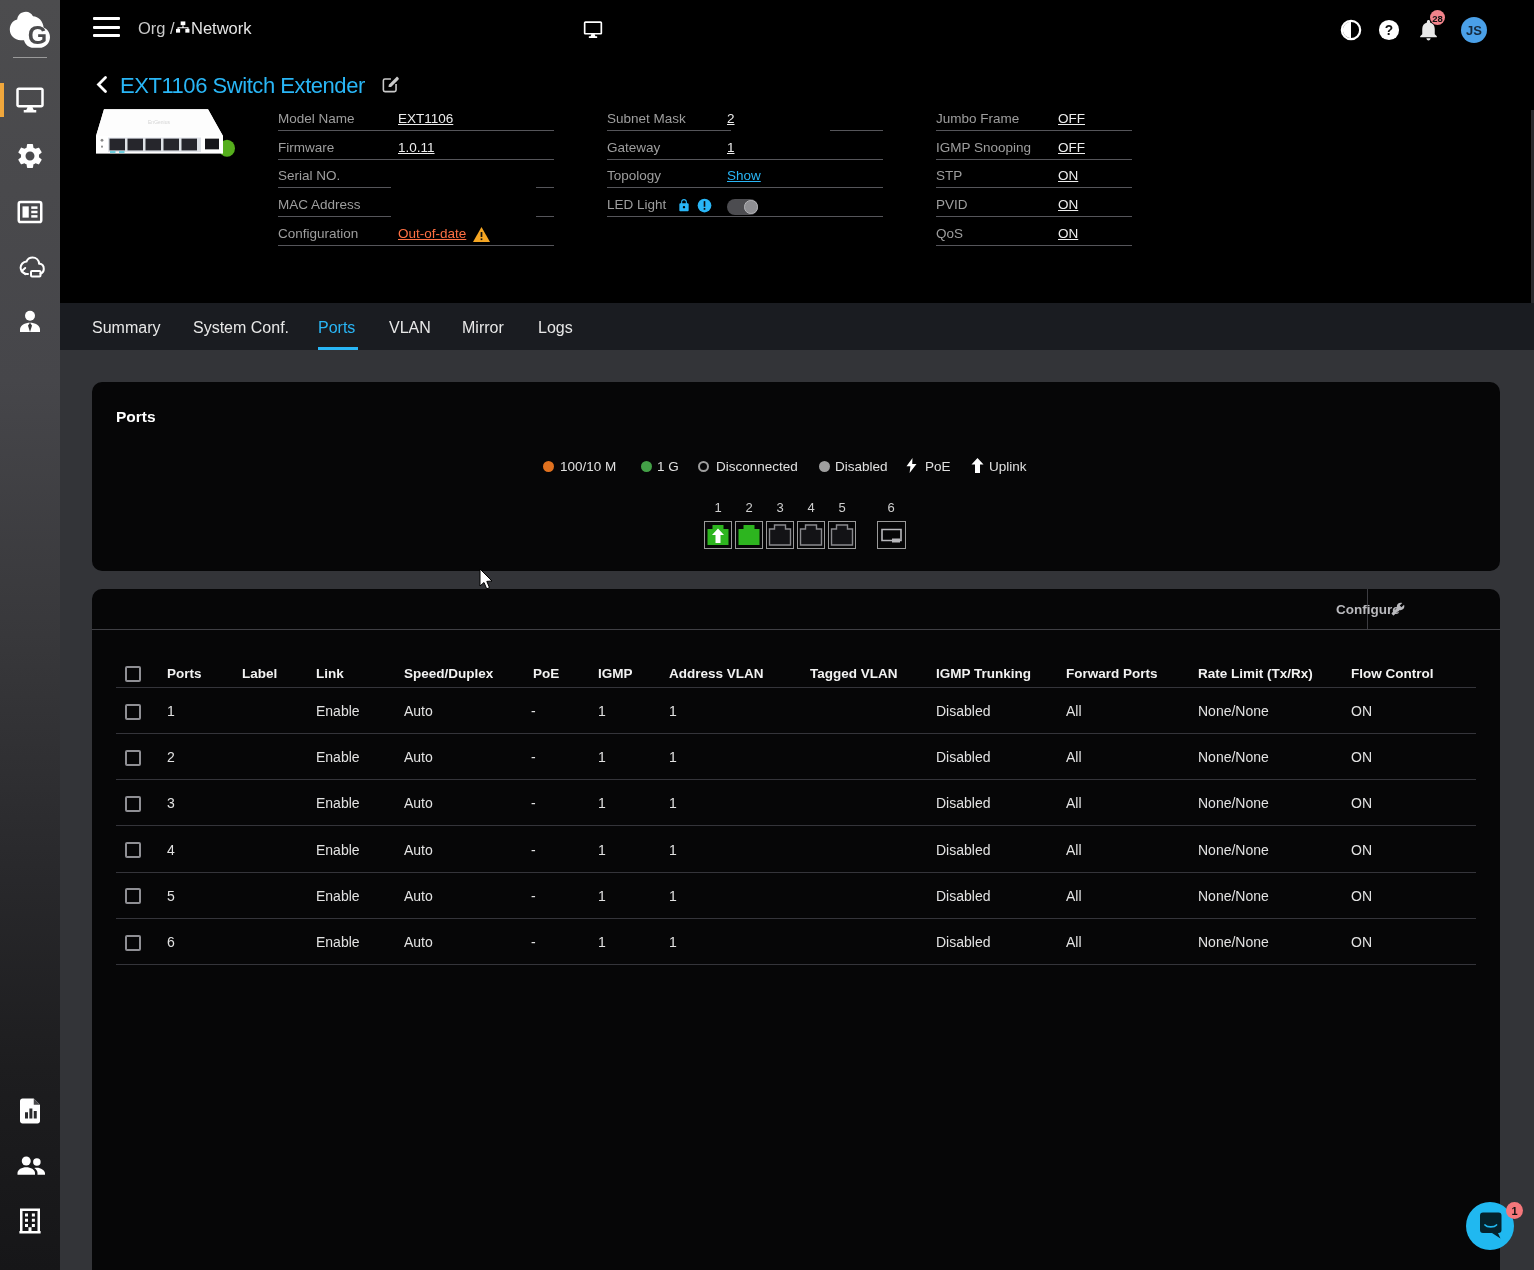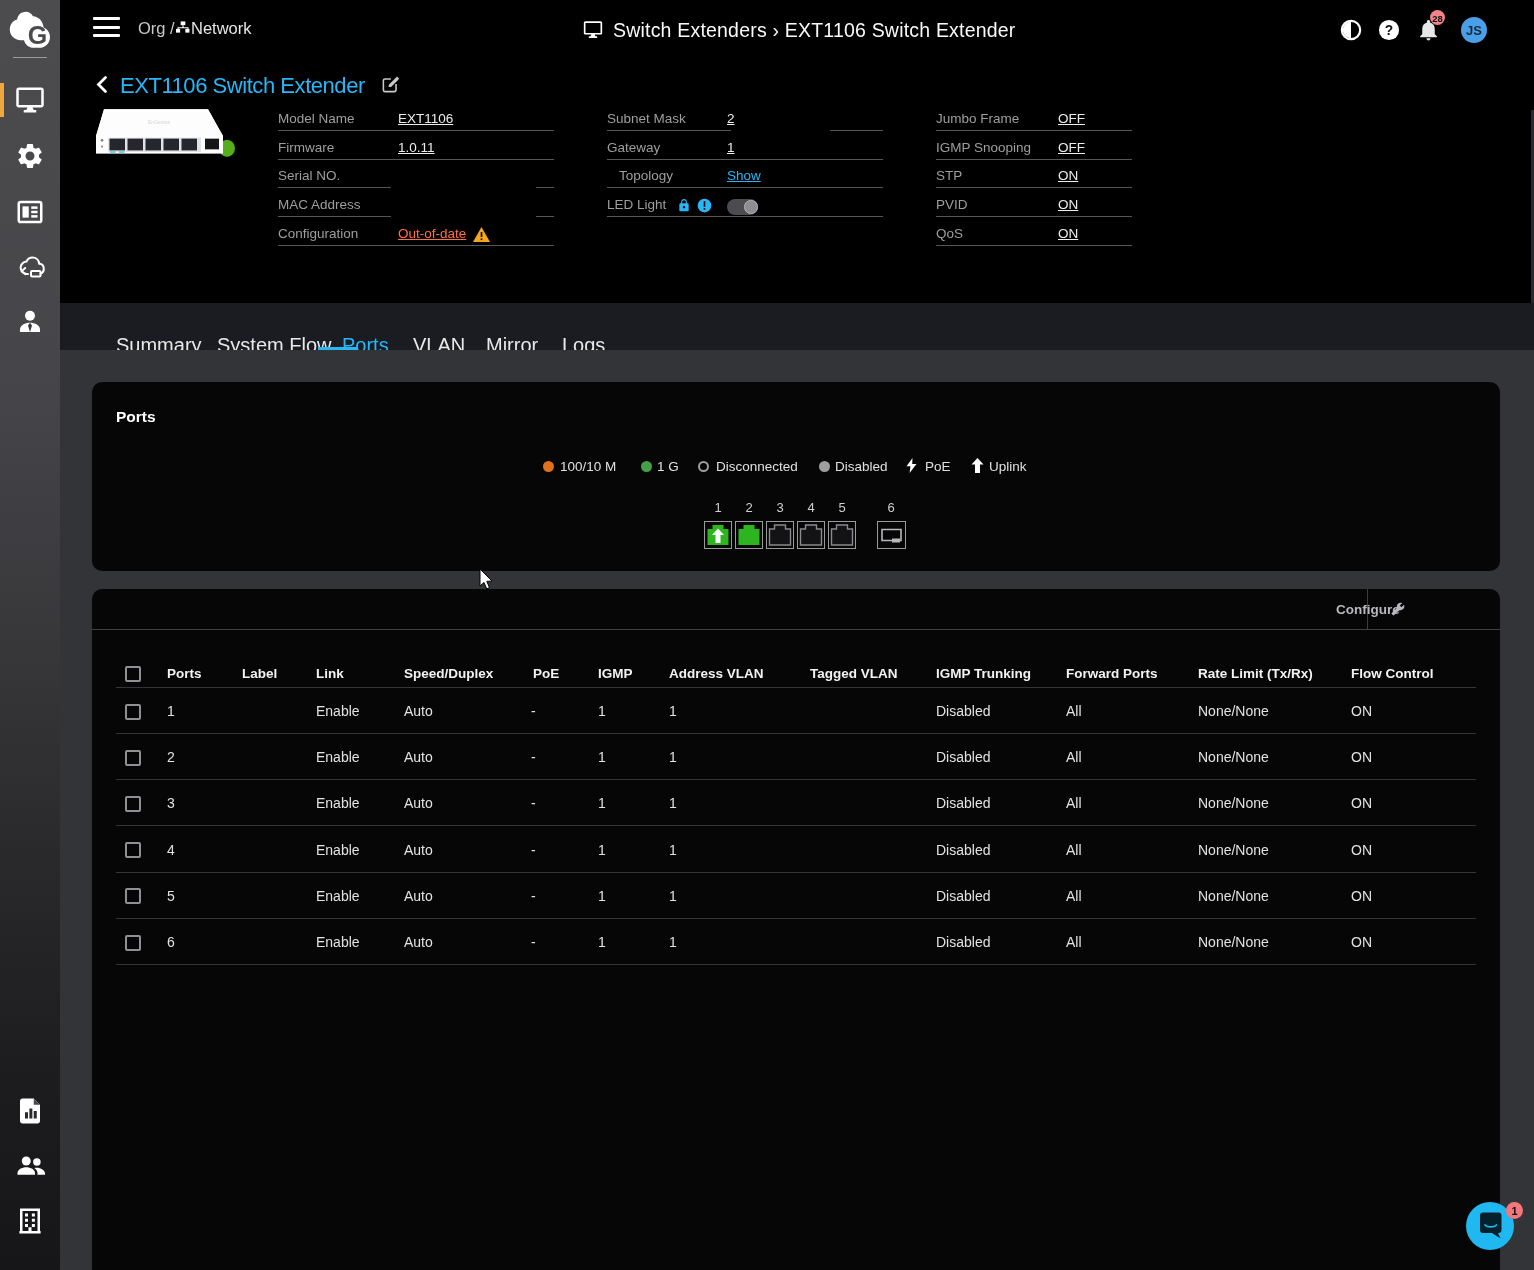--- a/index.html
+++ b/index.html
@@ -23,21 +23,21 @@
 
 .ptitle { position:absolute; left:120px; top:73px; font-size:22px; letter-spacing:-0.45px; color:#29b6f6; }
 
 
 .lbl { position:absolute; font-size:13.5px; color:#9e9e9e; }
 .val { position:absolute; font-size:13.5px; color:#ededed;text-decoration:underline; }
 .uline { position:absolute; height:1px; background:#55555a; }
 
 
 #tabbar { position:absolute; left:60px; top:303px; width:1474px; height:47px; background:#1a1c21; }
-.tab { position:absolute; top:31px; font-size:20px; color:#e8e8e8;margin-left:24px; }
+.tab { position:absolute; top:16px; font-size:16px; color:#e8e8e8; }
 
 
 #bodyarea { position:absolute; left:60px; top:350px; width:1474px; height:920px; background:#333438; }
 .card { position:absolute; left:32px; width:1408px; background:#060607; border-radius:10px; }
 
 
 .leg { position:absolute; top:459px; font-size:13.5px; color:#e0e0e0; }
 .dot { position:absolute; top:461px; width:11px; height:11px; border-radius:50%; }
 .pnum { position:absolute; top:500px; width:28px; text-align:center; font-size:13px; color:#cfcfcf; }
 
@@ -127,21 +127,20 @@
   <svg class="abs" style="left:176px; top:21px;" width="14" height="13" viewBox="0 0 15 13">
     <rect x="5" y="0" width="5" height="4" fill="#fff"></rect>
     <rect x="0" y="8" width="4.4" height="4" fill="#fff"></rect>
     <rect x="10" y="8" width="4.4" height="4" fill="#fff"></rect>
     <path d="M7.5 4v3 M2.2 8v-1.2h10.6V8" stroke="#fff" stroke-width="1.2" fill="none"></path>
   </svg>
   <div class="crumb" style="left:191px;">Network</div>
   <svg class="abs" style="left:583px; top:21px;" width="20" height="18" viewBox="0 0 24 21" fill="#fff">
     <path d="M21 0H3c-1.1 0-2 .9-2 2v12c0 1.1.9 2 2 2h7l-1 2H7v2h10v-2h-2l-1-2h7c1.1 0 2-.9 2-2V2c0-1.1-.9-2-2-2zm0 14H3V2h18v12z"></path>
   </svg>
-  <div class="headtitle" style="left:613px;">Switch Extenders › EXT1106 Switch Extender</div>
 
   <svg class="abs" style="left:1340px; top:19px;" width="22" height="22" viewBox="0 0 24 24">
     <circle cx="12" cy="12" r="10" fill="none" stroke="#fff" stroke-width="2.4"></circle>
     <path d="M12 3 a 9 9 0 0 0 0 18 z" fill="#fff"></path>
   </svg>
   <svg class="abs" style="left:1378px; top:19px;" width="22" height="22" viewBox="0 0 24 24">
     <circle cx="12" cy="12" r="11" fill="#fff"></circle>
     <text x="12" y="17.2" text-anchor="middle" font-size="15" font-weight="bold" fill="#111" font-family="Liberation Sans">?</text>
   </svg>
   <svg class="abs" style="left:1416px; top:17px;" width="25" height="26" viewBox="0 0 24 24" fill="#e8e8e8">
@@ -203,21 +202,21 @@
   </svg>
   <div class="uline" style="left:278px; top:245px; width:276px;"></div>
 
   <div class="lbl" style="left:607px; top:111px;">Subnet Mask</div>
   <div class="val" style="left:727px; top:111px;">2</div>
   <div class="uline" style="left:607px; top:130px; width:124px;"></div>
   <div class="uline" style="left:830px; top:130px; width:53px;"></div>
   <div class="lbl" style="left:607px; top:140px;">Gateway</div>
   <div class="val" style="left:727px; top:140px;">1</div>
   <div class="uline" style="left:607px; top:159px; width:276px;"></div>
-  <div class="lbl" style="left:607px; top:168px;margin-left:12px;">Topology</div>
+  <div class="lbl" style="left:607px; top:168px;">Topology</div>
   <div class="val" style="left:727px; top:168px; color:#29b6f6;">Show</div>
   <div class="uline" style="left:607px; top:187px; width:276px;"></div>
   <div class="lbl" style="left:607px; top:197px;">LED Light</div>
   <svg class="abs" style="left:677px; top:198px;" width="14" height="15" viewBox="0 0 24 24" fill="#29b6f6">
     <path d="M18 8h-1V6c0-2.76-2.24-5-5-5S7 3.24 7 6v2H6c-1.1 0-2 .9-2 2v10c0 1.1.9 2 2 2h12c1.1 0 2-.9 2-2V10c0-1.1-.9-2-2-2zm-6 9c-1.1 0-2-.9-2-2s.9-2 2-2 2 .9 2 2-.9 2-2 2zM8.9 8V6c0-1.71 1.39-3.1 3.1-3.1s3.1 1.39 3.1 3.1v2H8.9z"></path>
   </svg>
   <svg class="abs" style="left:697px; top:198px;" width="15" height="15" viewBox="0 0 24 24">
     <circle cx="12" cy="12" r="11" fill="#29b6f6"></circle>
     <rect x="10.7" y="5" width="2.6" height="9" fill="#0b0b0b"></rect>
     <rect x="10.7" y="16" width="2.6" height="2.8" fill="#0b0b0b"></rect>
@@ -237,21 +236,21 @@
   <div class="uline" style="left:936px; top:187px; width:196px;"></div>
   <div class="lbl" style="left:936px; top:197px;">PVID</div>
   <div class="val" style="left:1058px; top:197px;">ON</div>
   <div class="uline" style="left:936px; top:216px; width:196px;"></div>
   <div class="lbl" style="left:936px; top:226px;">QoS</div>
   <div class="val" style="left:1058px; top:226px;">ON</div>
   <div class="uline" style="left:936px; top:245px; width:196px;"></div>
 
   <div id="tabbar">
     <div class="tab" style="left:32px;">Summary</div>
-    <div class="tab" style="left:133px;">System Flow.</div>
+    <div class="tab" style="left:133px;">System Conf.</div>
     <div class="tab" style="left:258px; color:#29b6f6;">Ports</div>
     <div class="tab" style="left:329px;">VLAN</div>
     <div class="tab" style="left:402px;">Mirror</div>
     <div class="tab" style="left:478px;">Logs</div>
     <div class="abs" style="left:258px; top:44px; width:40px; height:3px; background:#29b6f6;"></div>
   </div>
 
   <div id="bodyarea">
     <div class="card" id="portscard" style="top:32px; height:189px;"></div>
     <div class="card" id="tablecard" style="top:239px; height:681px; border-radius:10px 10px 0 0;"></div>

